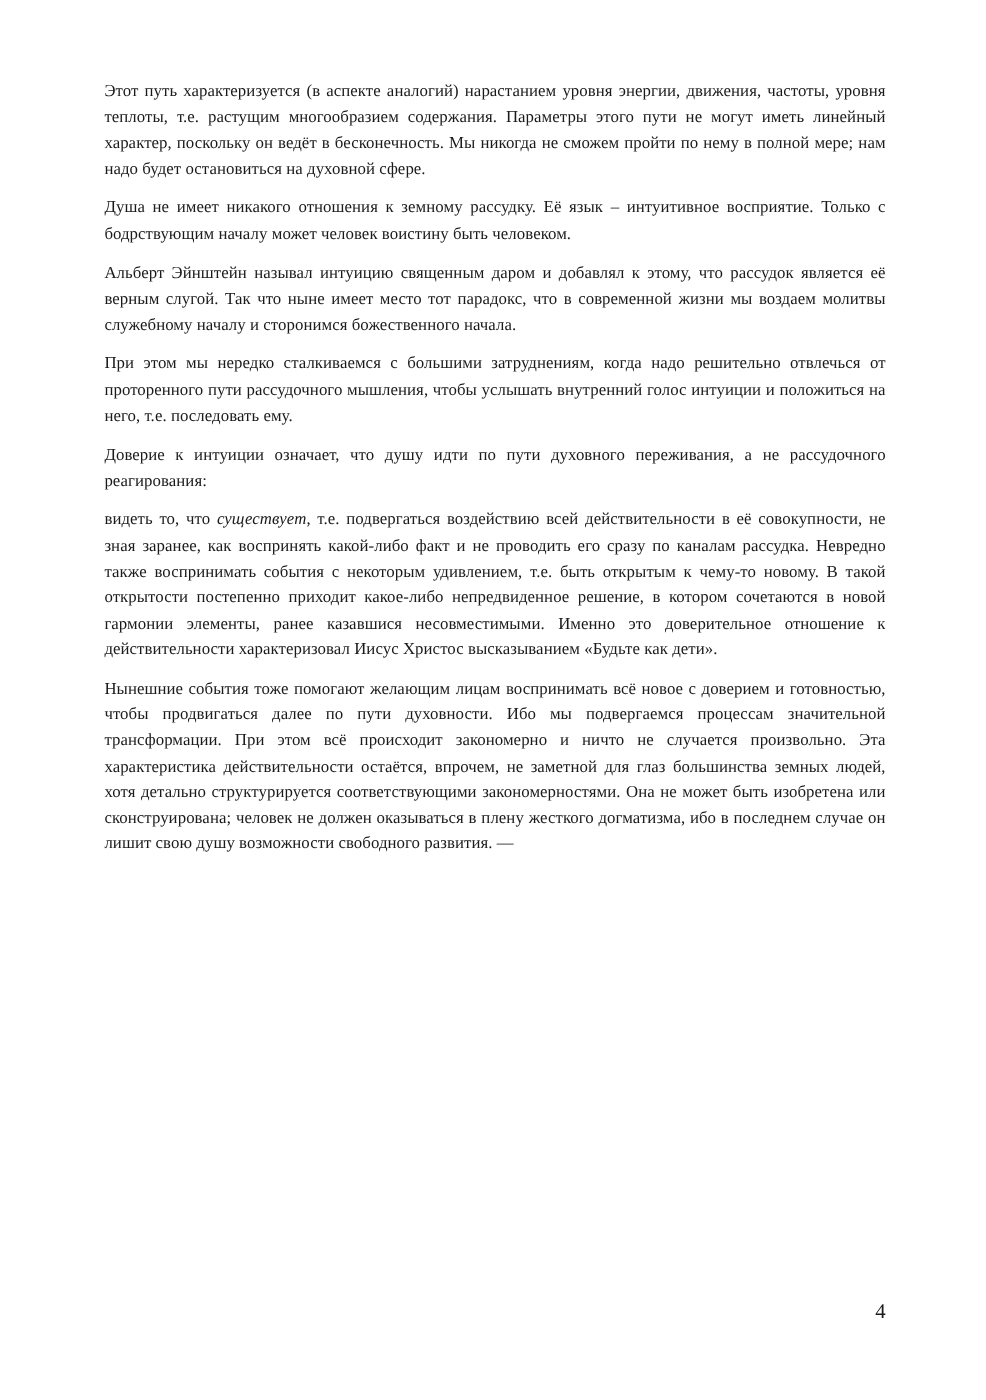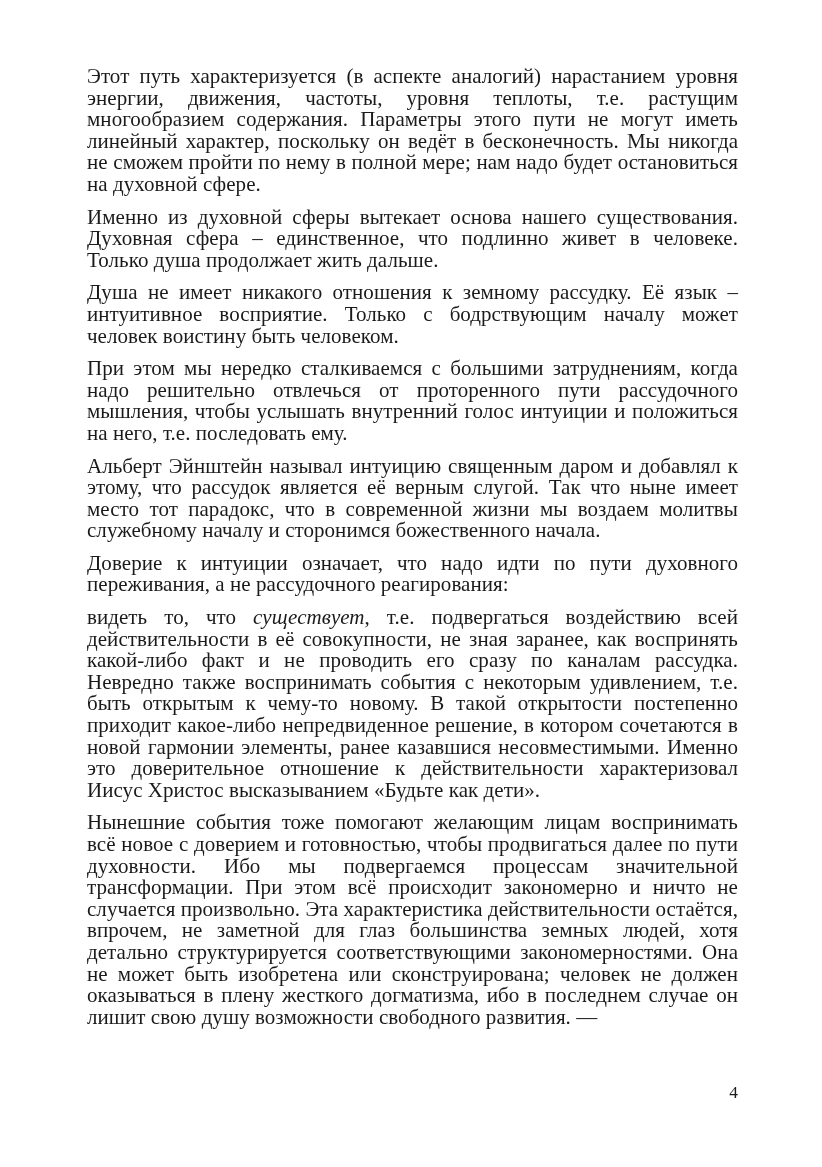--- a/index.html
+++ b/index.html
@@ -16,21 +16,21 @@
       color: #1a1a1a;
     }
     .page {
       position: absolute;
       left: 87px;
       top: 66px;
       width: 651px;
     }
     .para {
       margin: 0 0 11px 0;
-      font-size: 21px;
+      font-size: 14px;
       line-height: 21.6px;
       text-align: justify;
       letter-spacing: 0.05px;
     }
     .gap-after { margin-bottom: 48px; }
     em { }
     .page-number {
       position: absolute;
       left: 720px;
       top: 1082px;
@@ -38,22 +38,21 @@
       text-align: right;
       font-size: 17.4px;
       line-height: 21.6px;
     }
   </style>
 </head>
 <body>
 
 <div class="page">
   <p class="para">Этот путь характеризуется (в аспекте аналогий) нарастанием уровня энергии, движения, частоты, уровня теплоты, т.е. растущим многообразием содержания. Параметры этого пути не могут иметь линейный характер, поскольку он ведёт в бесконечность.  Мы никогда не сможем пройти по нему в полной мере; нам надо будет остановиться на духовной сфере.</p>
-  <p class="para">Именно из духовной сферы вытекает основа нашего существования.  Духовная сфера – единственное, что подлинно живет в человеке.  Только душа продолжает жить дальше.</p>
   <p class="para">Душа не имеет никакого отношения к земному рассудку.  Её язык – интуитивное восприятие.  Только с бодрствующим началу может человек воистину быть человеком.</p>
+  <p class="para">Альберт Эйнштейн называл интуицию священным даром и добавлял к этому, что рассудок является её верным слугой.  Так что ныне имеет место тот парадокс, что в современной жизни мы воздаем молитвы служебному началу и сторонимся божественного начала.</p>
   <p class="para">При этом мы нередко сталкиваемся с большими затруднениям, когда надо решительно отвлечься от проторенного пути рассудочного мышления, чтобы услышать внутренний голос интуиции и положиться на него, т.е. последовать ему.</p>
-  <p class="para">Альберт Эйнштейн называл интуицию священным даром и добавлял к этому, что рассудок является её верным слугой.  Так что ныне имеет место тот парадокс, что в современной жизни мы воздаем молитвы служебному началу и сторонимся божественного начала.</p>
-  <p class="para">Доверие к интуиции означает, что надо идти по пути духовного переживания, а не рассудочного реагирования:</p>
+  <p class="para">Доверие к интуиции означает, что душу идти по пути духовного переживания, а не рассудочного реагирования:</p>
   <p class="para"><span>видеть то, что </span><em>существует</em><span>, т.е. подвергаться воздействию всей действительности в её совокупности, не зная заранее, как воспринять какой-либо факт и не проводить его сразу по каналам рассудка.  Невредно также воспринимать события с некоторым удивлением, т.е. быть открытым к чему-то новому.  В такой открытости постепенно приходит какое-либо непредвиденное решение, в котором сочетаются в новой гармонии элементы, ранее казавшися несовместимыми.  Именно это доверительное отношение к действительности характеризовал Иисус Христос высказыванием «Будьте как дети».</span></p>
   <p class="para gap-after">Нынешние события тоже помогают желающим лицам воспринимать всё новое с доверием и готовностью, чтобы продвигаться далее по пути духовности.  Ибо мы подвергаемся процессам значительной трансформации.  При этом всё происходит закономерно и ничто не случается произвольно.   Эта характеристика действительности остаётся, впрочем, не заметной для глаз большинства земных людей, хотя детально структурируется соответствующими закономерностями.  Она не может быть изобретена или сконструирована; человек не должен оказываться в плену жесткого догматизма, ибо в последнем случае он лишит свою душу возможности свободного развития. —</p>
 </div>
 
 <div class="page-number">4</div>
 
 </body></html>

